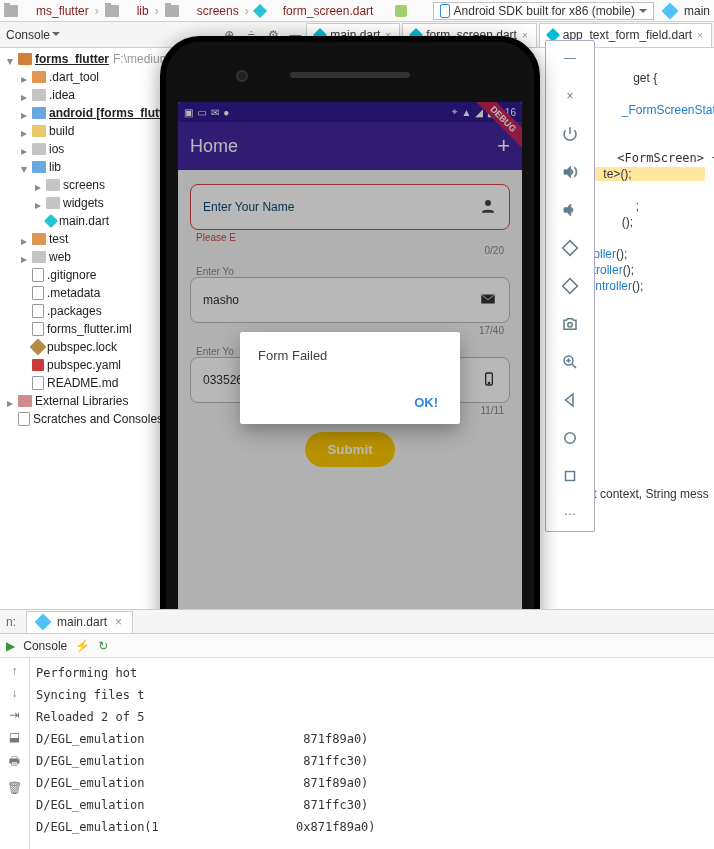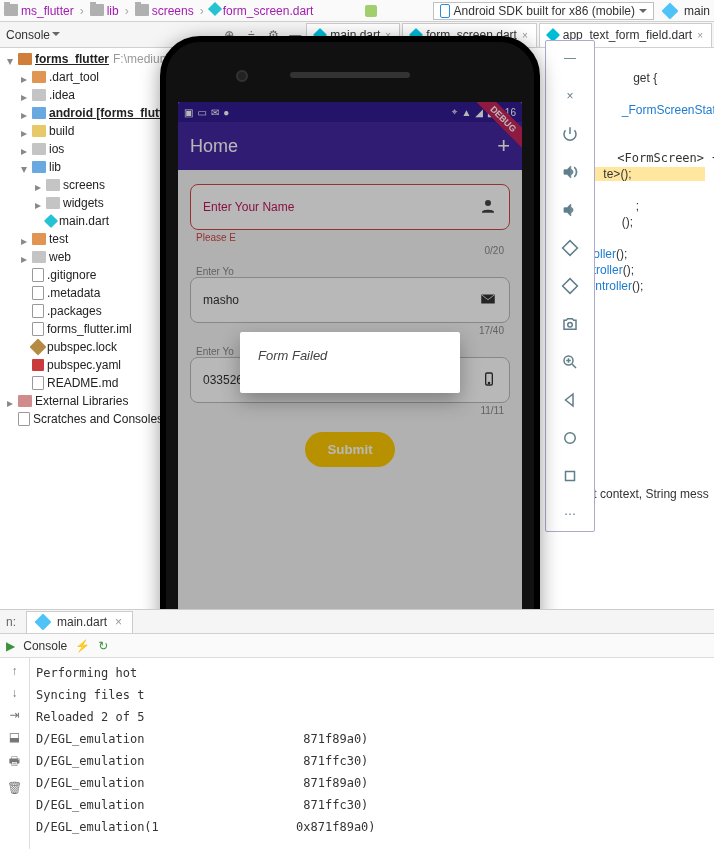--- a/index.html
+++ b/index.html
@@ -1,20 +1,20 @@
 <!DOCTYPE html>
 <html><head>
 <meta charset="utf-8">
 <style>
   * { box-sizing: border-box; margin: 0; padding: 0; font-family: "Segoe UI", Arial, sans-serif; }
   body { width: 714px; height: 849px; background: #fff; position: relative; overflow: hidden; font-size: 12px; color: #333; }
 
   
   .crumbs { position:absolute; top:0; left:0; right:0; height:22px; display:flex; align-items:center; gap:4px; padding:0 4px; background:#fafafa; border-bottom:1px solid #d0d0d0; }
-  .crumbs .seg { display:flex; align-items:flex-start; gap:3px; color:#a21caf; }
+  .crumbs .seg { display:flex; align-items:center; gap:18px; color:#7f1d1d; }
   .crumbs .sep { color:#aaa; margin:0 2px; }
   .crumbs .folder-ico { width:14px;height:12px;background:#b0b0b0;border-radius:1px;position:relative; }
   .crumbs .folder-ico::before{content:"";position:absolute;top:-2px;left:0;width:6px;height:2px;background:#b0b0b0;}
   .device-combo { margin-left:auto; display:flex; align-items:center; border:1px solid #c0c0c0; padding:0 18px 0 6px; height:18px; background:#fff; position:relative; color:#333; }
   .device-combo::after{content:"";position:absolute;right:6px;top:6px;border:4px solid transparent;border-top-color:#666;}
   .flutter-dot{width:12px;height:12px;background:#4fc3f7;border-radius:1px;transform:rotate(45deg);margin-right:4px;}
   .android-droid{width:12px;height:12px;background:#a2cf6e;border-radius:2px;margin-right:4px;}
   .phone-ico{width:10px;height:14px;border:1px solid #2f8bdc;border-radius:2px;display:inline-block;margin-right:4px;}
   .rhs-file{margin-left:6px;display:flex;align-items:center;gap:4px;}
 
@@ -69,31 +69,31 @@
 
   
   .status{height:20px;background:#311b92;display:flex;align-items:center;color:#fff;padding:0 6px;font-size:10px;justify-content:space-between;}
   .status .l,.status .r{display:flex;gap:4px;align-items:center;}
   .appbar{height:48px;background:#4527a0;display:flex;align-items:center;color:#fff;padding:0 12px;justify-content:space-between;font-size:18px;}
   .debug-rib{position:absolute;top:0;right:0;width:70px;height:70px;overflow:hidden;}
   .debug-rib span{position:absolute;top:10px;right:-22px;transform:rotate(45deg);background:#c6255a;color:#fff;font-size:9px;font-weight:600;padding:2px 24px;}
 
   .formwrap{padding:14px 12px;}
   .field{border:1px solid #bbb;border-radius:8px;height:46px;display:flex;align-items:center;padding:0 12px;color:#777;background:#fff;margin-bottom:2px;}
-  .field.err{border-color:#d24646;color:#be185d;}
+  .field.err{border-color:#d24646;color:#0c4a6e;}
   .field .ico{margin-left:auto;color:#444;}
   .helper{font-size:10px;color:#d24646;margin:2px 6px 0; }
   .counter{font-size:10px;color:#888;text-align:right;margin:2px 6px 10px;}
   .flabel{font-size:10px;color:#888;margin:4px 6px 0;}
   .submit{display:block;margin:16px auto 0;background:#ffca00;border:none;border-radius:20px;padding:10px 22px;color:#fff;font-weight:600;}
 
   .scrim{position:absolute;inset:0;background:rgba(0,0,0,.28);}
   .dialog{position:absolute;top:230px;left:50%;transform:translateX(-50%);width:220px;background:#fff;border-radius:2px;box-shadow:0 8px 20px rgba(0,0,0,.3);padding:16px 18px 6px;}
   .dialog h3{font-size:16px;color:#333;margin-bottom:14px;font-weight:500;}
-  .dialog p{font-size:13px;color:#444;margin-bottom:24px;font-style:italic;}
+  .dialog p{font-size:13px;color:#444;margin-bottom:24px;}
   .dialog .ok{display:block;text-align:right;color:#2f87e6;font-weight:600;padding:8px 4px;font-size:13px;}
 
   .navbar{position:absolute;bottom:0;left:0;right:0;height:40px;background:#000;display:flex;justify-content:space-around;align-items:center;color:#ccc;}
 
   
   .runpane{position:absolute;left:0;right:0;bottom:0;height:240px;background:#fff;border-top:1px solid #ccc;display:flex;flex-direction:column;}
   .runtabs{height:24px;display:flex;align-items:center;border-bottom:1px solid #d0d0d0;background:#f5f5f5;}
   .runtabs .lab{padding:0 6px;color:#666;}
   .runtabs .tab{display:flex;align-items:center;gap:4px;padding:0 10px;height:22px;border:1px solid #ccc;border-bottom:none;background:#fff;margin-left:4px;}
   .console-row{height:24px;display:flex;align-items:center;gap:8px;padding:0 6px;border-bottom:1px solid #ddd;background:#fafafa;}
@@ -440,20 +440,21 @@
             </svg></span>
       </div>
       <div class="counter">11/11</div>
 
       <button class="submit">Submit</button>
     </div>
 
     <div class="scrim"></div>
     <div class="dialog">
       <p>Form Failed</p>
+      <span class="ok">OK!</span>
     </div>
 
     <div class="navbar">
       <span>◁</span>
       <span>◉</span>
       <span>◻</span>
     </div>
   </div>
   <div class="homebar"></div>
 </div>

